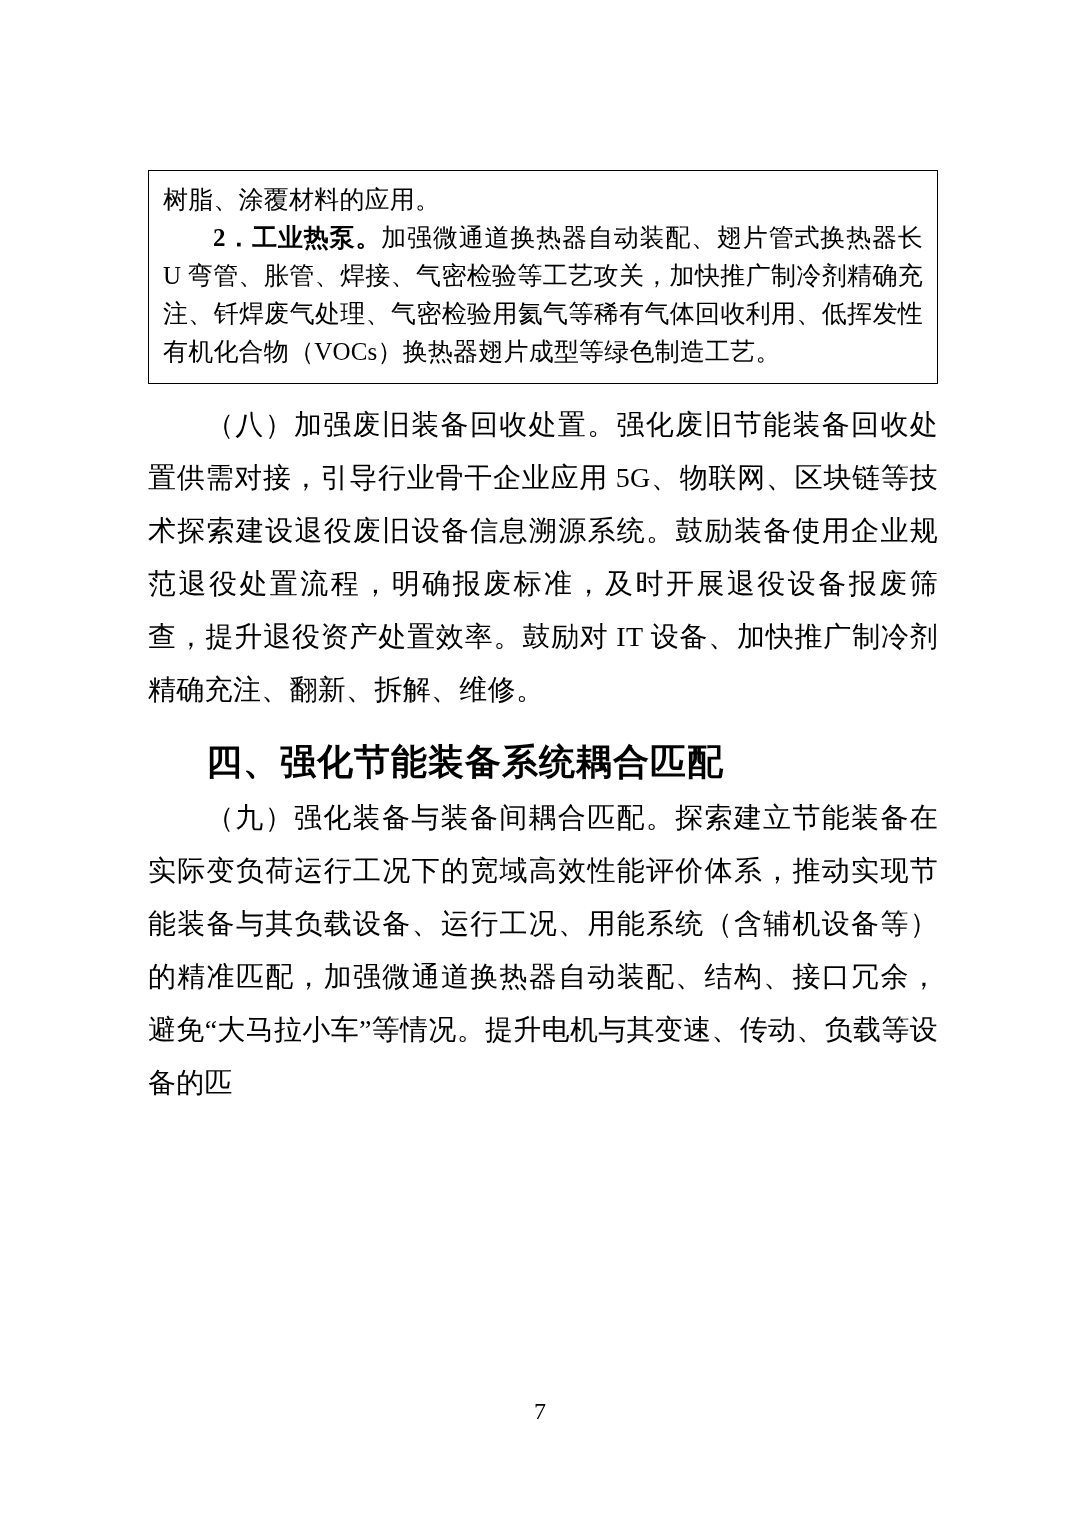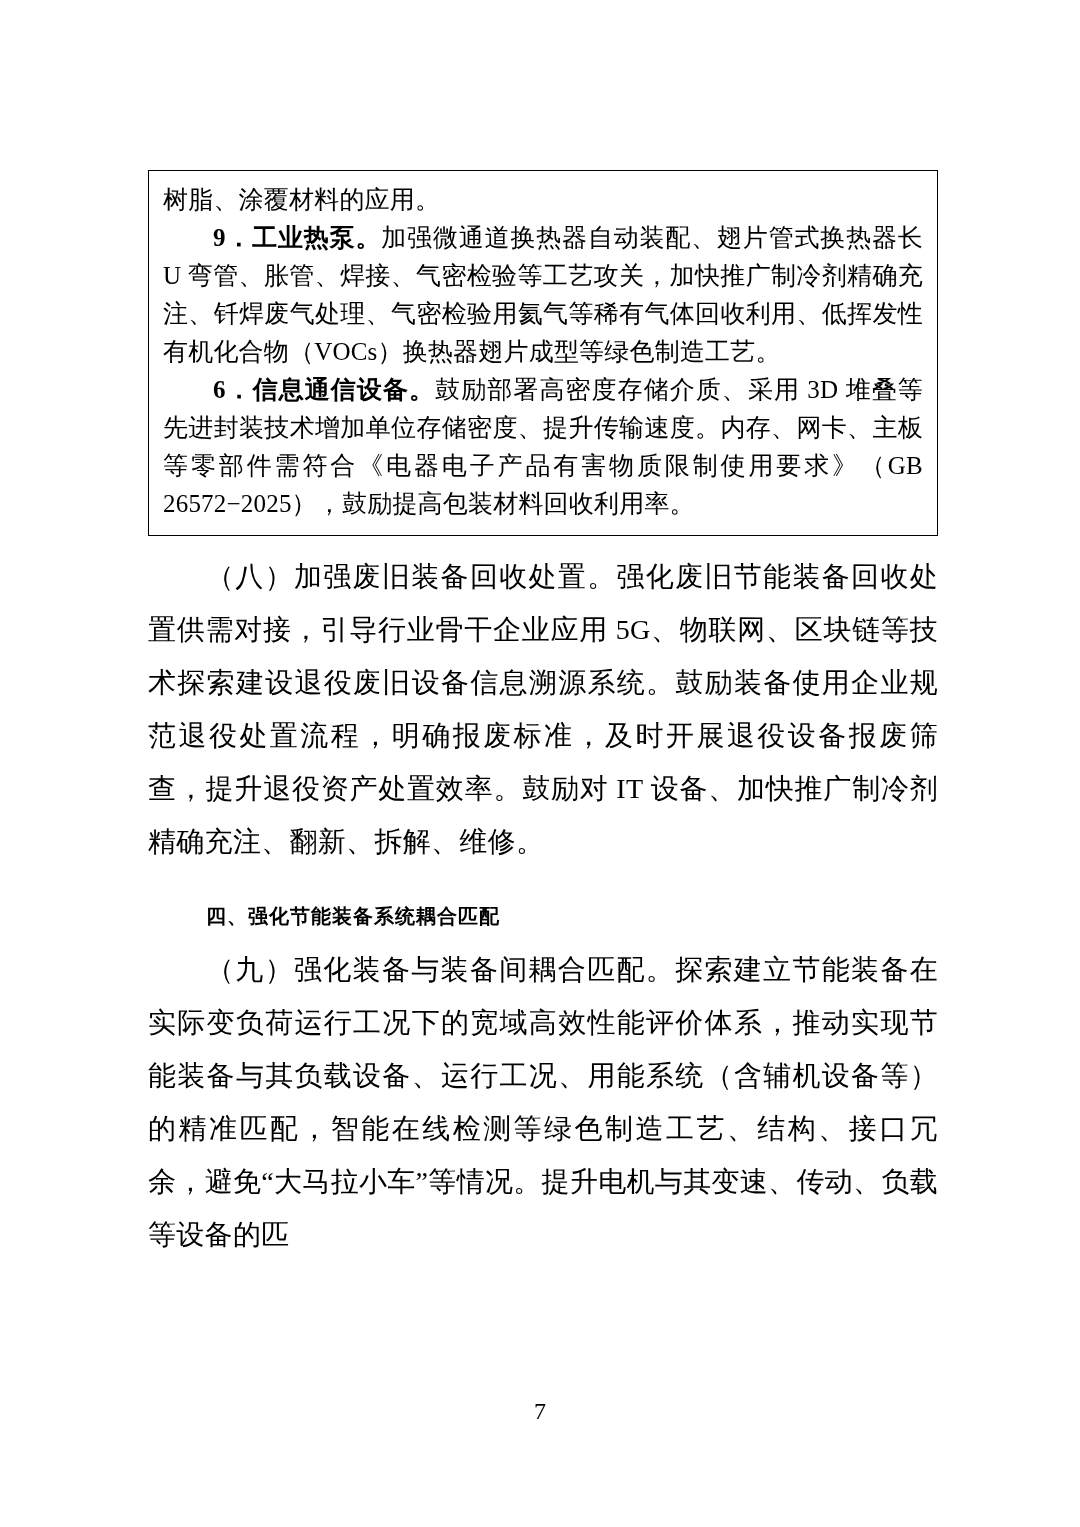--- a/index.html
+++ b/index.html
@@ -51,23 +51,23 @@
     line-height: 53px;
     text-align: justify;
     text-justify: inter-ideograph;
     text-indent: 58px;
     letter-spacing: 0.3px;
   }
   .spacer-sm { height: 14px; }
   .spacer-md { height: 22px; }
   .heading {
     margin: 0;
-    font-size: 20px;
+    font-size: 36px;
     line-height: 53px;
-    font-family: Liberation Sans, sans-serif;
+    font-family: Liberation Mono, monospace;
     font-weight: bold;
     text-indent: 58px;
     letter-spacing: 1px;
   }
   .page-number {
     position: absolute;
     left: 0;
     right: 0;
     top: 1398px;
     text-align: center;
@@ -80,34 +80,31 @@
 
 <div class="page">
 
   <div class="content">
 
     <div class="box">
       <p>
         <span>树脂、涂覆材料的应用。</span>
       </p>
       <p class="indent">
-        <span class="b">9．工业热泵。</span><span>加强微通道换热器自动装配、翅片管式换热器长 U 弯管、胀管、焊接、气密检验等工艺攻关，加快推广制冷剂精确充注、钎焊废气处理、气密检验用氦气等稀有气体回收利用、低挥发性有机化合物（VOCs）换热器翅片成型等绿色制造工艺。</span>
-      </p>
-      <p class="indent">
-        <span class="b">6．信息通信设备。</span><span>鼓励部署高密度存储介质、采用 3D 堆叠等先进封装技术增加单位存储密度、提升传输速度。内存、网卡、主板等零部件需符合《电器电子产品有害物质限制使用要求》（GB 26572−2025），鼓励提高包装材料回收利用率。</span>
+        <span class="b">2．工业热泵。</span><span>加强微通道换热器自动装配、翅片管式换热器长 U 弯管、胀管、焊接、气密检验等工艺攻关，加快推广制冷剂精确充注、钎焊废气处理、气密检验用氦气等稀有气体回收利用、低挥发性有机化合物（VOCs）换热器翅片成型等绿色制造工艺。</span>
       </p>
     </div>
 
     <div class="spacer-sm"></div>
 
     <p class="body-p">（八）加强废旧装备回收处置。强化废旧节能装备回收处置供需对接，引导行业骨干企业应用 5G、物联网、区块链等技术探索建设退役废旧设备信息溯源系统。鼓励装备使用企业规范退役处置流程，明确报废标准，及时开展退役设备报废筛查，提升退役资产处置效率。鼓励对 IT 设备、加快推广制冷剂精确充注、翻新、拆解、维修。</p>
 
     <div class="spacer-md"></div>
 
     <h2 class="heading">四、强化节能装备系统耦合匹配</h2>
 
-    <p class="body-p">（九）强化装备与装备间耦合匹配。探索建立节能装备在实际变负荷运行工况下的宽域高效性能评价体系，推动实现节能装备与其负载设备、运行工况、用能系统（含辅机设备等）的精准匹配，智能在线检测等绿色制造工艺、结构、接口冗余，避免“大马拉小车”等情况。提升电机与其变速、传动、负载等设备的匹</p>
+    <p class="body-p">（九）强化装备与装备间耦合匹配。探索建立节能装备在实际变负荷运行工况下的宽域高效性能评价体系，推动实现节能装备与其负载设备、运行工况、用能系统（含辅机设备等）的精准匹配，加强微通道换热器自动装配、结构、接口冗余，避免“大马拉小车”等情况。提升电机与其变速、传动、负载等设备的匹</p>
 
   </div>
 
   <div class="page-number">7</div>
 
 </div>
 
 </body></html>

